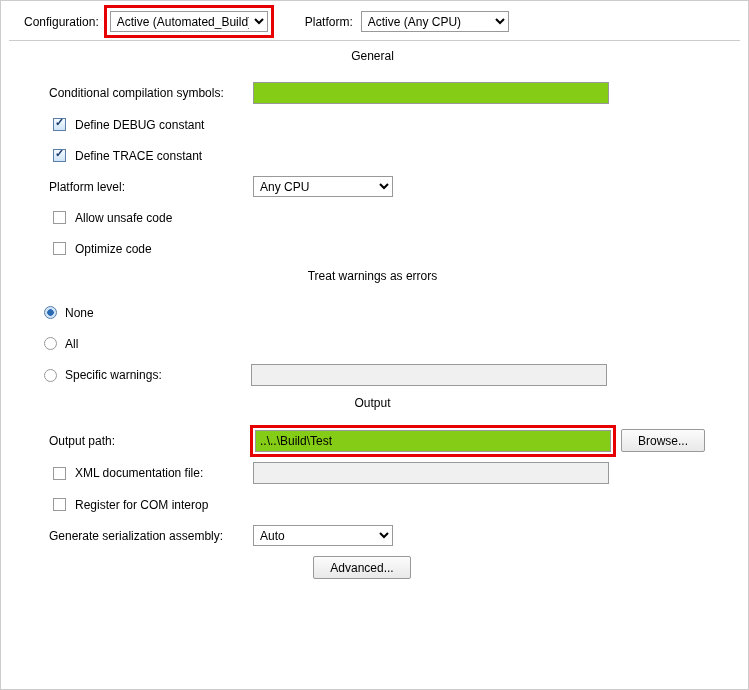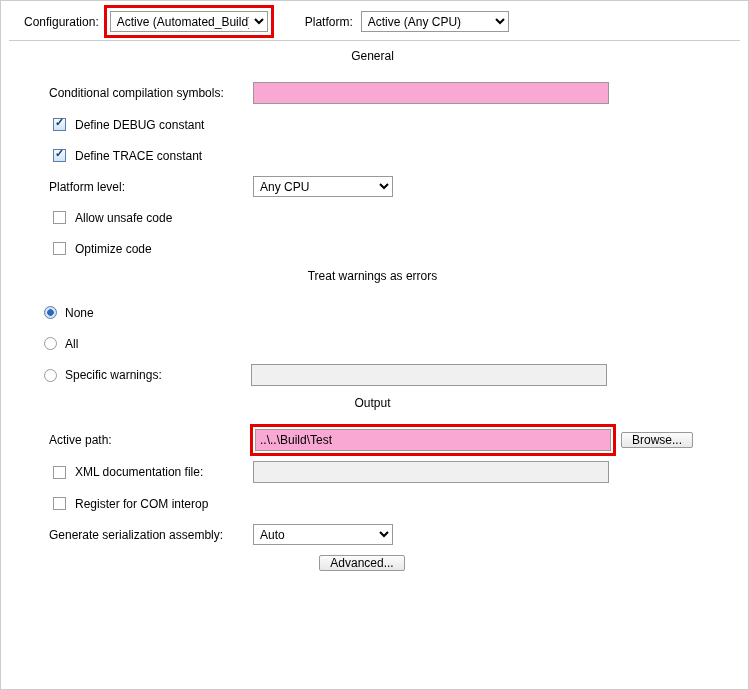--- a/index.html
+++ b/index.html
@@ -67,21 +67,21 @@
     display: flex;
     align-items: center;
     gap: 6px;
   }
   input[type="text"], input.readonly {
     font-family: inherit;
     font-size: 12px;
     height: 22px;
     padding: 1px 4px;
     border: 1px solid #999;
-    background: #f9a8d4;
+    background: #84cc16;
   }
   input.readonly {
     background: #f0f0f0;
     color: #888;
   }
   .wide-input { width: 356px; }
   .mid-select { width: 140px; }
   .cb-label { display: flex; align-items: center; gap: 6px; }
   input[type="radio"] { margin:0; }
   .radio-row {
@@ -94,22 +94,22 @@
   .output-path-wrap {
     display: inline-flex;
     border: 3px solid #e60000;
     padding: 2px;
     margin: -5px -3px -5px -3px;
   }
   .output-path-wrap input { width: 356px; }
   button {
     font-family: inherit;
     font-size: 12px;
-    height: 16px;
-    padding: 0 10px;
+    height: 23px;
+    padding: 0 16px;
     background: linear-gradient(#fcfcfc, #e8e8e8);
     border: 1px solid #999;
     border-radius: 2px;
     cursor: pointer;
   }
   .advanced-row {
     display: flex;
     justify-content: center;
     padding-right: 25px;
     margin-top: 10px;
@@ -230,21 +230,21 @@
       <input type="text" class="wide-input readonly" readonly="" value="" style="">
     </div>
   </div>
 
   <div class="group">
     <div class="group-header">
       <span>Output</span>
       <span class="line"></span>
     </div>
     <div class="row">
-      <div class="label-col">Active path:</div>
+      <div class="label-col">Output path:</div>
       <span class="output-path-wrap">
         <input type="text" value="..\..\Build\Test" style="">
       </span>
       <button>Browse...</button>
     </div>
     <div class="row">
       <div class="label-col cb-label">
         <input type="checkbox" class="chk-unchecked" style="">
         <span>XML documentation file:</span>
       </div>

